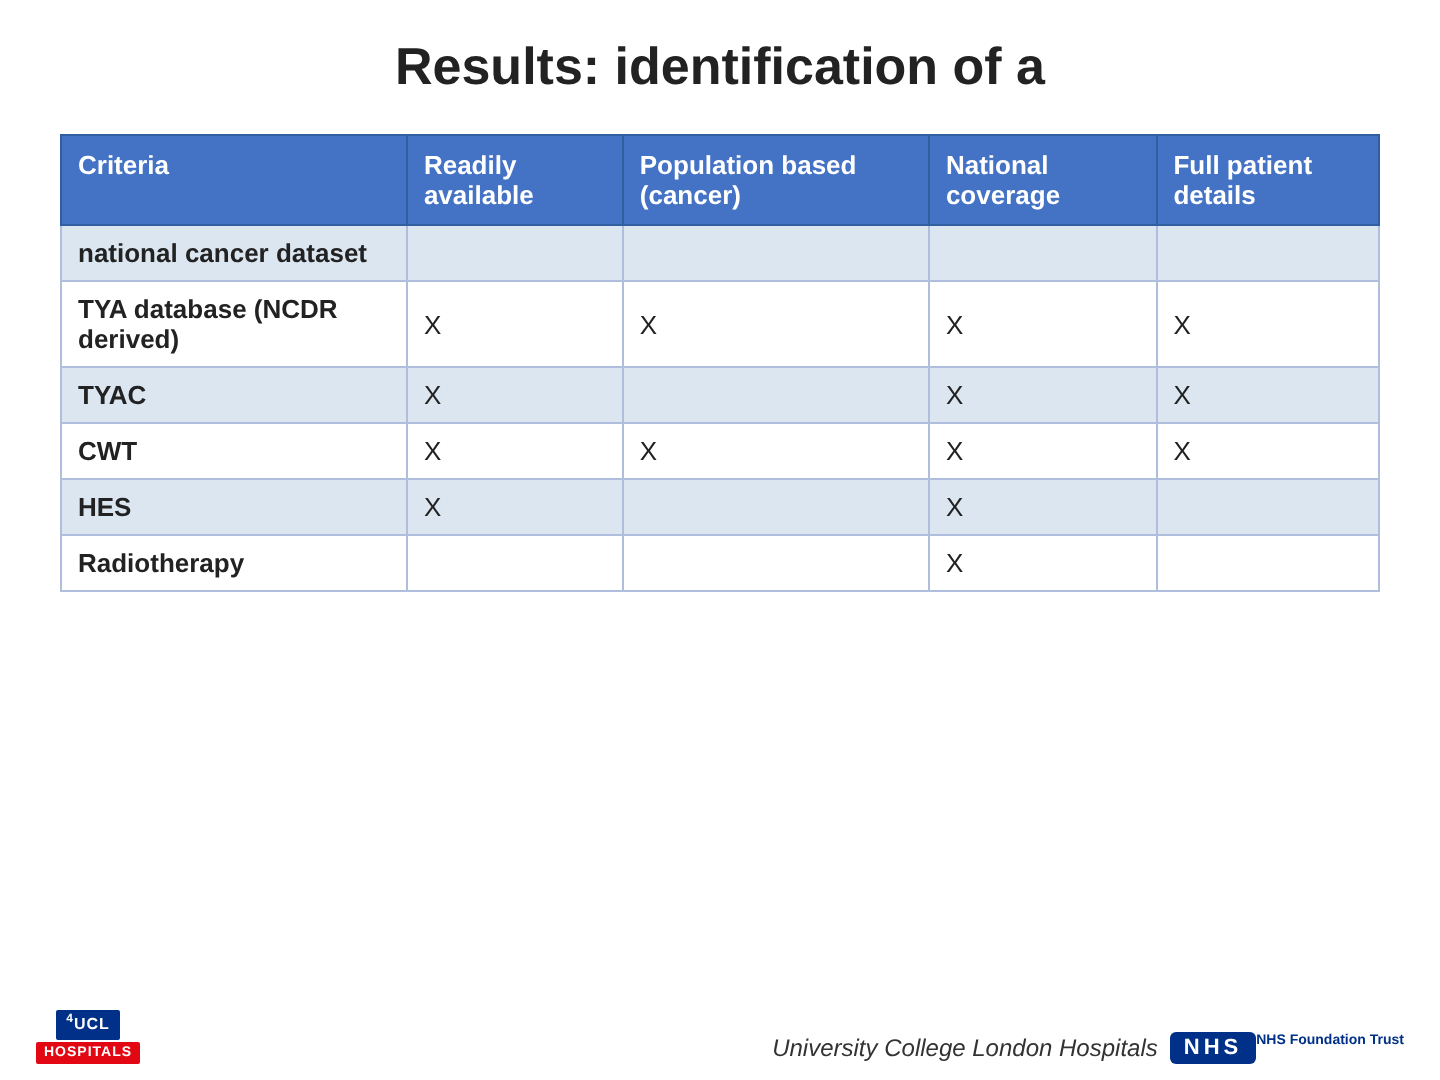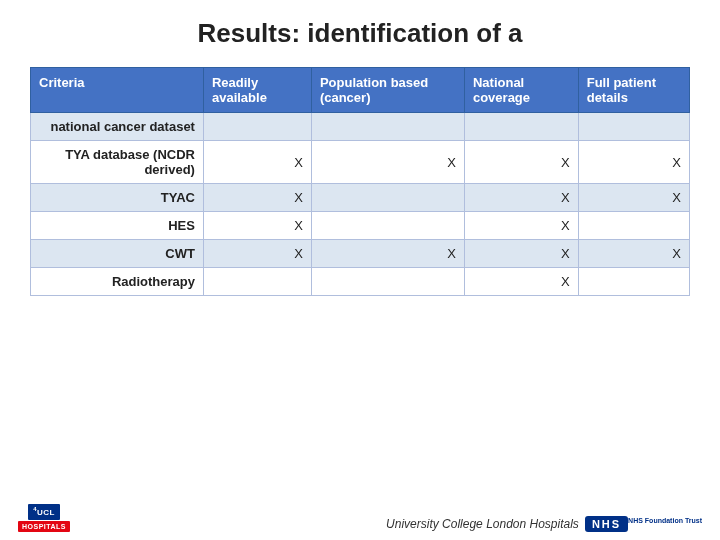--- a/index.html
+++ b/index.html
@@ -50,21 +50,20 @@
     thead th {
       padding: 7px 8px;
       text-align: left;
       font-weight: bold;
       border: 1px solid #3060a0;
       vertical-align: top;
     }
 
     tbody tr {
       background-color: #ffffff;
-      text-align: right;
     }
 
     tbody tr:nth-child(odd) {
       background-color: #dce6f1;
     }
 
     tbody td {
       padding: 6px 8px;
       border: 1px solid #b0bedd;
       color: #222;
@@ -134,32 +133,32 @@
             <td>X</td>
           </tr>
           <tr>
             <td>TYAC</td>
             <td>X</td>
             <td></td>
             <td>X</td>
             <td>X</td>
           </tr>
           <tr>
+            <td>CWT</td>
+            <td>X</td>
+            <td>X</td>
+            <td>X</td>
+            <td>X</td>
+          </tr>
+          <tr>
             <td>HES</td>
             <td>X</td>
             <td></td>
             <td>X</td>
             <td></td>
-          </tr>
-          <tr>
-            <td>CWT</td>
-            <td>X</td>
-            <td>X</td>
-            <td>X</td>
-            <td>X</td>
           </tr>
           <tr>
             <td>Radiotherapy</td>
             <td></td>
             <td></td>
             <td>X</td>
             <td></td>
           </tr>
         </tbody>
     </table>

